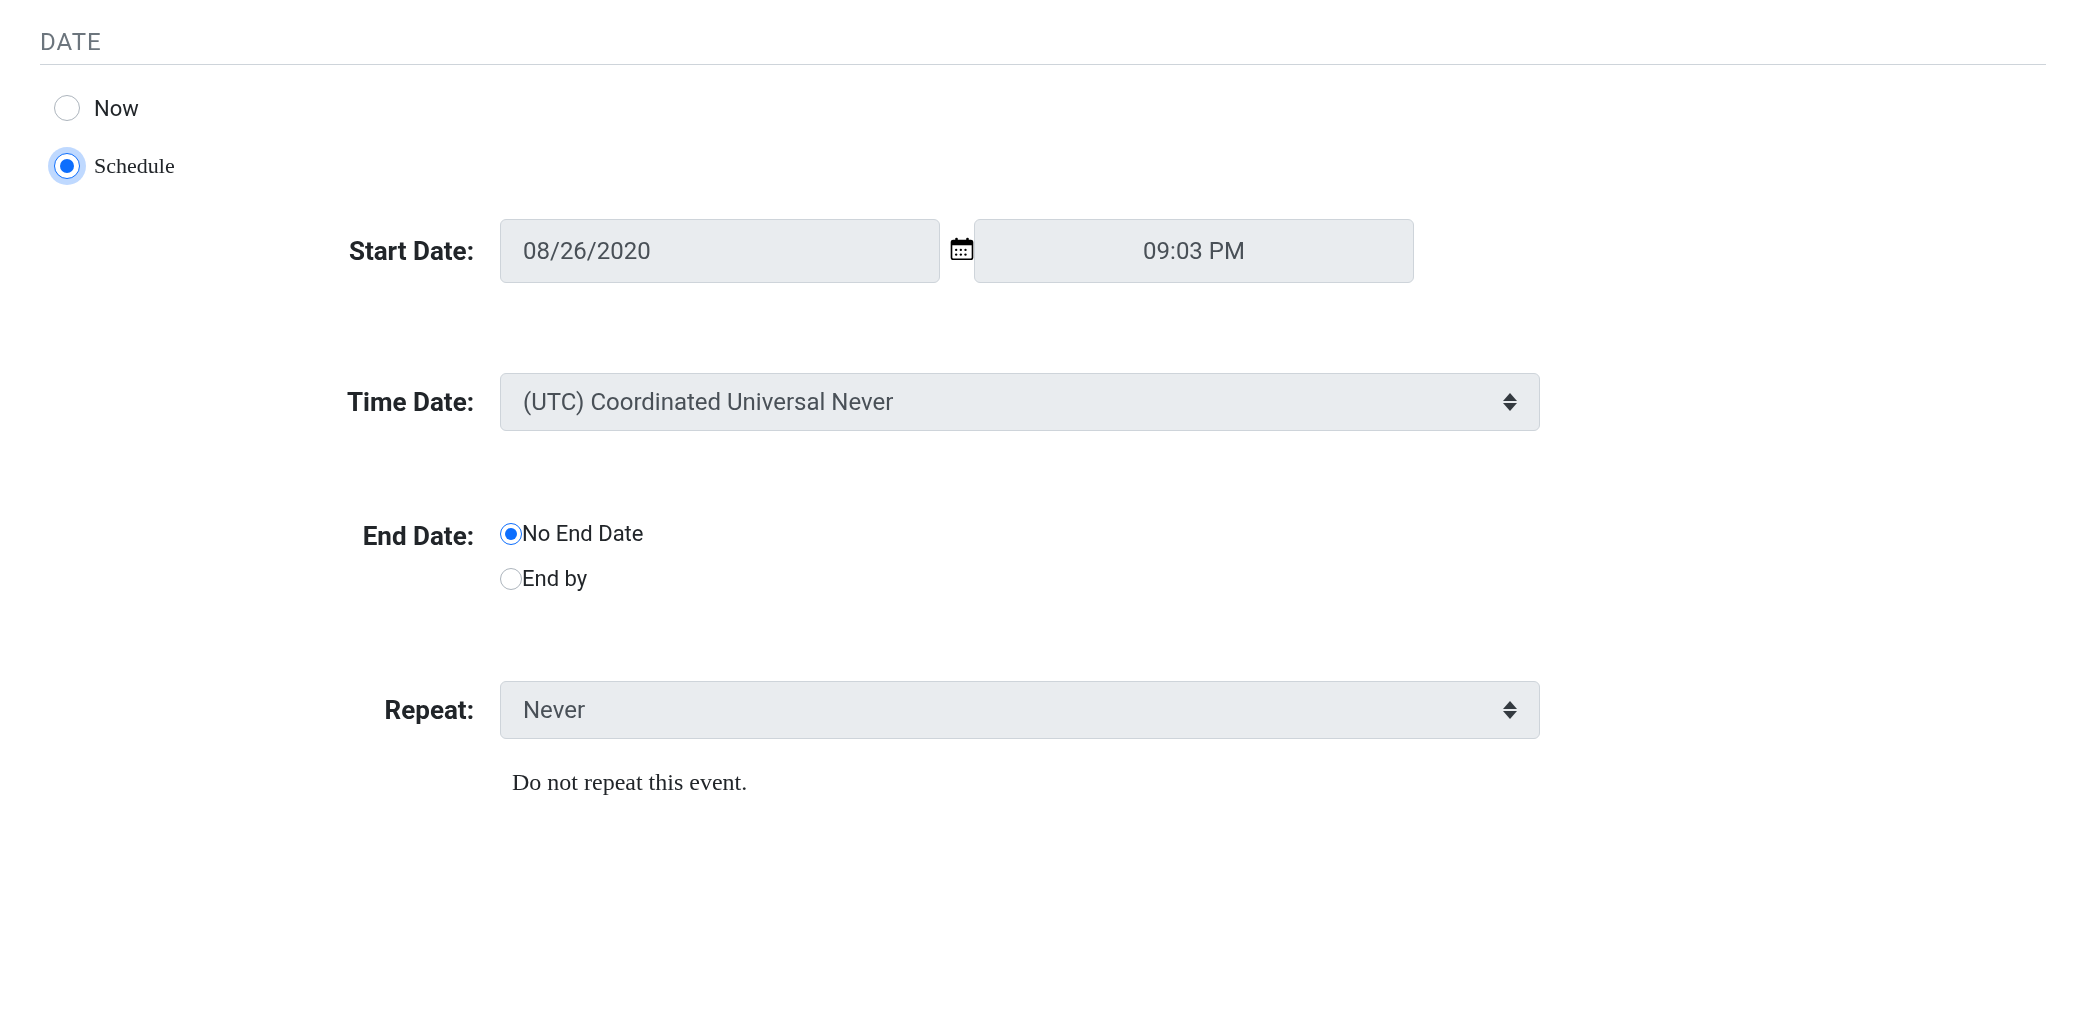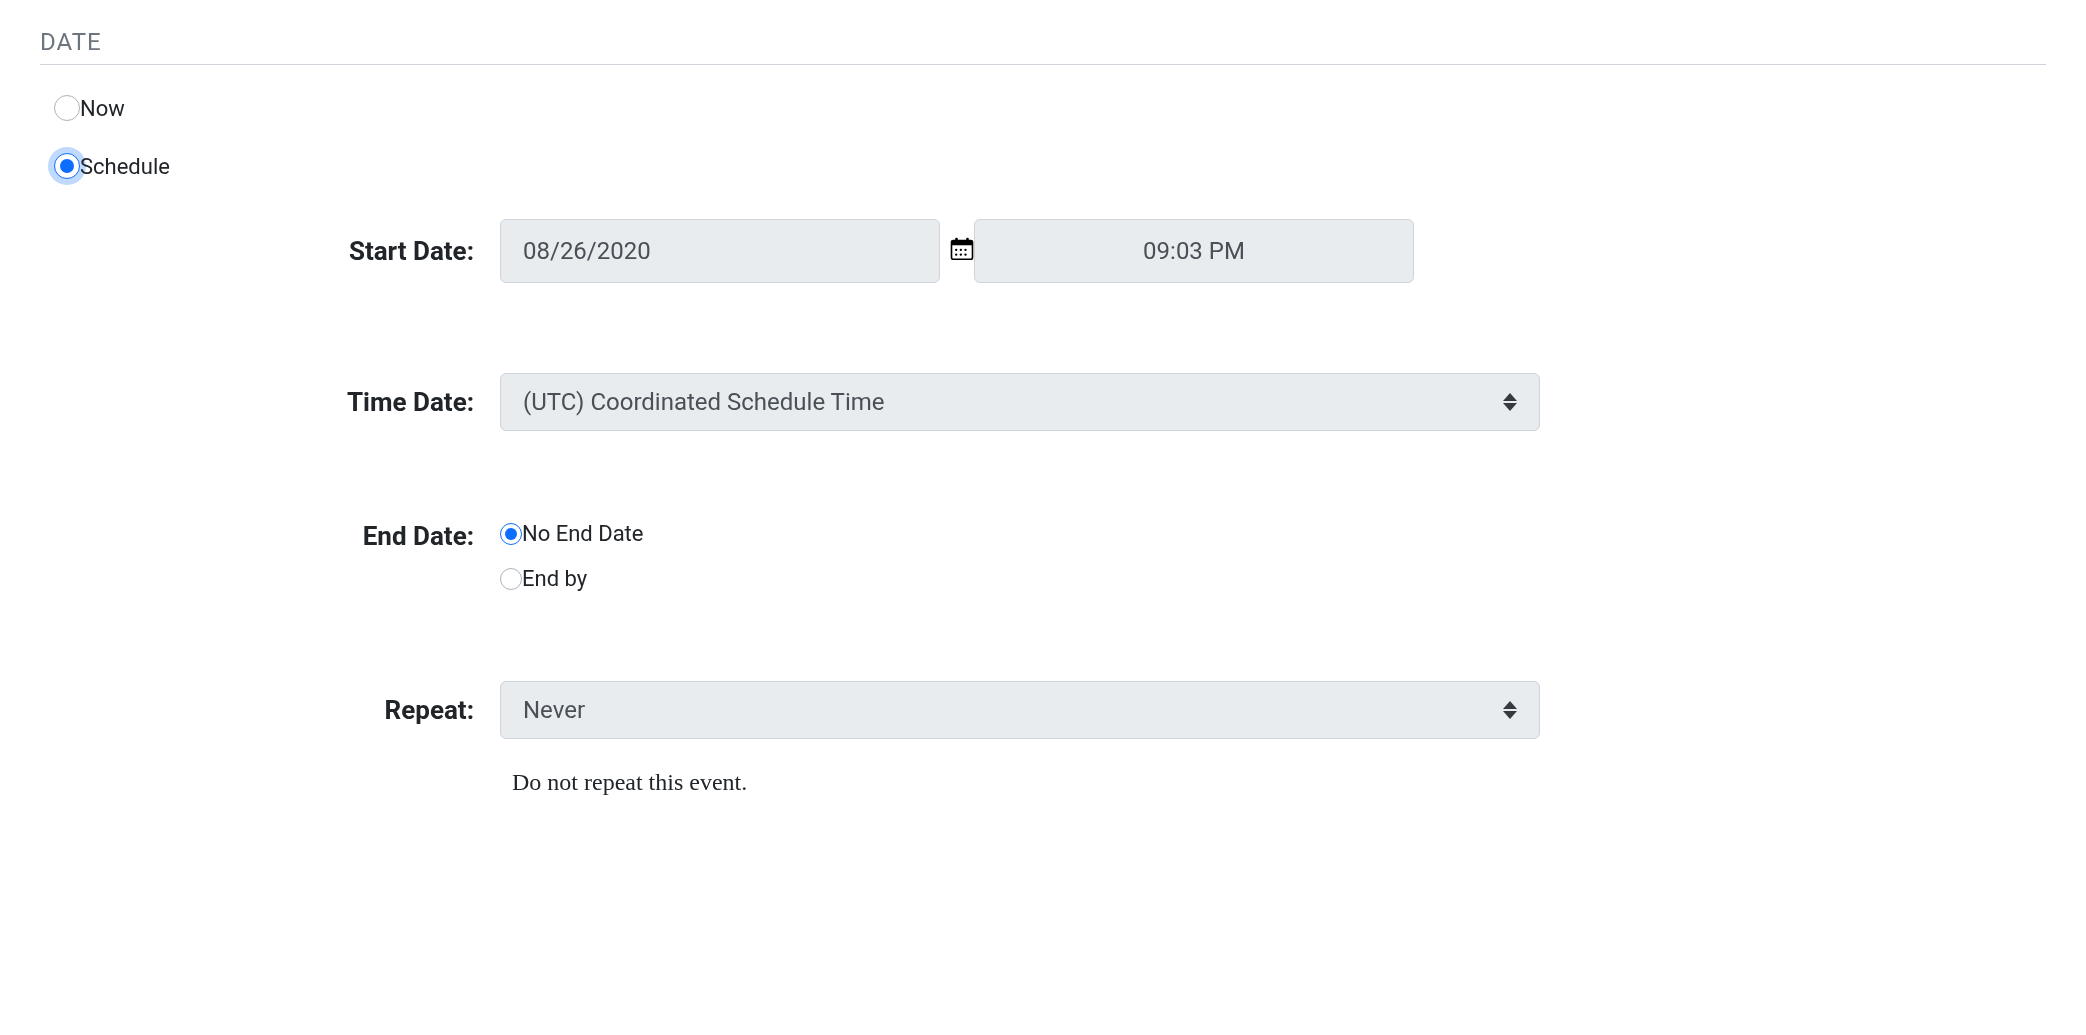--- a/index.html
+++ b/index.html
@@ -24,26 +24,28 @@
   }
   hr.divider {
     border: none;
     border-top: 1px solid #ced4da;
     margin: 0 0 30px 0;
   }
 
   .radio-row {
     display: flex;
     align-items: center;
+    gap: 14px;
     margin: 18px 0 32px 14px;
     font-size: 22px;
     color: #212529;
   }
   .radio-row.selected-outer {
     margin-bottom: 40px;
+    font-family: Liberation Serif, serif;
   }
 
   .radio-outer {
     width: 26px;
     height: 26px;
     border-radius: 50%;
     border: 1.5px solid #adb5bd;
     display: flex;
     align-items: center;
     justify-content: center;
@@ -221,21 +223,21 @@
             <circle cx="15" cy="17" r="1" fill="#000"></circle>
           </svg>
         </span>
         <input class="text-input time-input" type="text" value="09:03 PM" style="">
       </div>
     </div>
 
     <div class="form-row gap40">
       <div class="form-label">Time Date:</div>
       <div class="select-like">
-        <span>(UTC) Coordinated Schedule Time</span>
+        <span>(UTC) Coordinated Universal Never</span>
         <span class="select-caret">
           <span class="tri-up"></span>
           <span class="tri-down"></span>
         </span>
       </div>
     </div>
 
     <div class="form-row gap40" style="align-items:flex-start;">
       <div class="form-label" style="padding-top:0;">End Date:</div>
       <div class="end-date-options">

